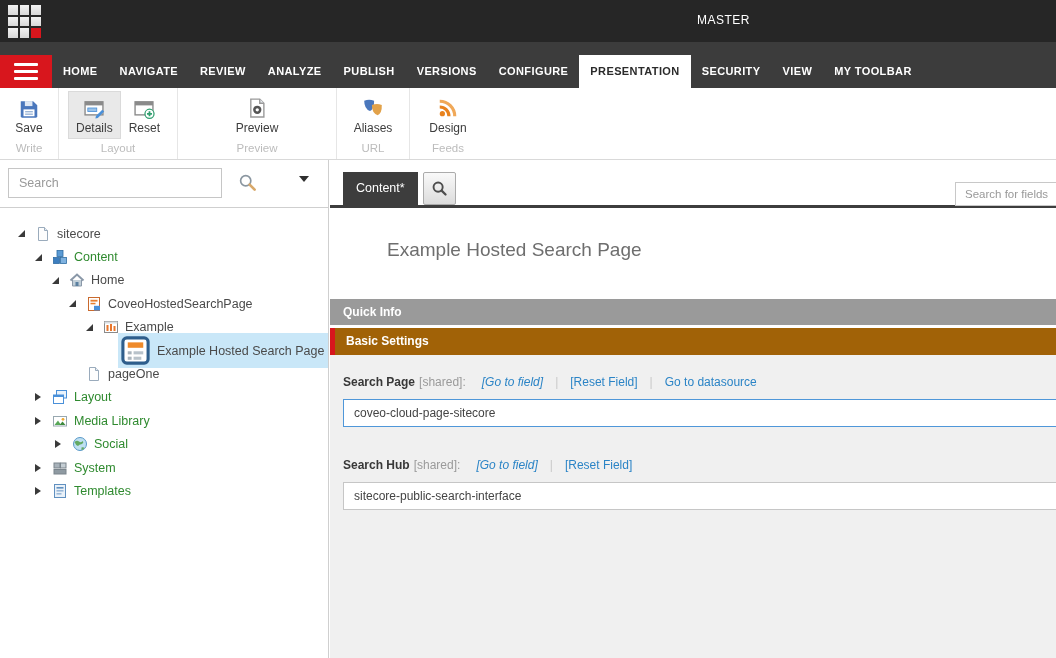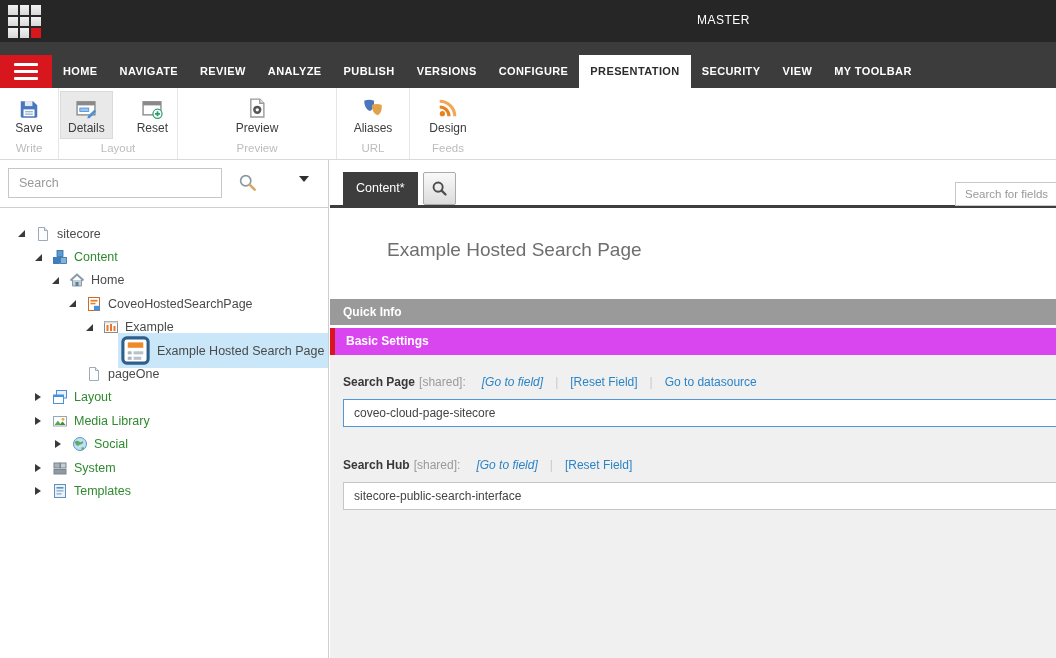--- a/index.html
+++ b/index.html
@@ -23,21 +23,21 @@
   .menu-tab { height:33px; line-height:33px; padding:0 11px; color:#fff; font-size:11px; font-weight:700;
               letter-spacing:.4px; cursor:pointer; white-space:nowrap; }
   .menu-tab.active { background:#fff; color:#2b2b2b; }
 
   
   .ribbon { position:absolute; left:0; top:88px; width:100%; height:72px; background:#fff;
             border-bottom:1px solid #d9d9d9; display:flex; align-items:stretch; }
   .rgroup { position:relative; display:flex; justify-content:center; align-items:flex-start; padding-top:3px; flex:none; }
   .glabel { position:absolute; bottom:5px; left:0; width:100%; text-align:center; color:#bcbcbc; font-size:11.5px; }
   .rsep { width:1px; background:#e6e6e6; flex:none; }
-  .rbtn { display:flex; flex-direction:column; align-items:center; padding:5px 7px 3px; margin:0 8px;
+  .rbtn { display:flex; flex-direction:column; align-items:center; padding:5px 7px 3px; margin:0 0;
           border:1px solid transparent; cursor:pointer; }
   .rbtn.active { background:#e9e9e9; border-color:#dadada; }
   .rbtn .rlabel { font-size:12px; color:#3d3d3d; margin-top:2px; white-space:nowrap; }
   .rbtn svg { display:block; }
 
   
   .sidebar { position:absolute; left:0; top:160px; width:329px; bottom:0; background:#fff; border-right:1px solid #cfcfcf; }
   .side-search { position:absolute; top:0; left:0; right:0; height:48px; border-bottom:1px solid #cfcfcf; }
   .side-search input { position:absolute; left:8px; top:8px; width:214px; height:30px; border:1px solid #c6c6c6;
                        padding:0 10px; font-size:12.5px; color:#444; font-family:inherit; outline:none; }
@@ -63,21 +63,21 @@
   .tab-search-btn { position:absolute; left:93px; top:12px; width:33px; height:33px;
                     background:linear-gradient(#f9f9f9,#dcdcdc); border:1px solid #ababab; border-radius:2px;
                     display:flex; align-items:center; justify-content:center; cursor:pointer; }
   .field-search { position:absolute; left:625px; top:22px; width:122px; height:24px; border:1px solid #c8c8c8;
                   font-size:11.5px; color:#8a8a8a; padding:0 9px; font-family:inherit; outline:none; }
   .item-header { position:absolute; top:48px; left:0; right:0; height:91px; background:#fff; }
   .item-icon { position:absolute; left:13px; top:27px; }
   .item-title { position:absolute; left:57px; top:31px; font-size:19px; color:#6e6e6e; }
   .quickinfo { position:absolute; top:139px; left:0; right:0; height:26px; background:#9a9a9a; color:#fff;
                font-weight:700; font-size:12px; line-height:26px; padding-left:13px; cursor:pointer; }
-  .basic { position:absolute; top:168px; left:0; right:0; height:27px; background:#d946ef; color:#fff;
+  .basic { position:absolute; top:168px; left:0; right:0; height:27px; background:#a16207; color:#fff;
            font-weight:700; font-size:12px; line-height:27px; padding-left:16px; cursor:pointer; }
   .basic::before { content:""; position:absolute; left:0; top:0; width:5px; height:100%; background:var(--accent,#d8161d); }
   .fieldarea { position:absolute; top:195px; left:0; right:0; bottom:0; background:#f0f0f0; padding:20px 0 0 13px; }
   .flabelrow { font-size:12px; display:flex; align-items:baseline; height:15px; }
   .fname { color:#383838; font-weight:700; }
   .fshared { color:#9a9a9a; margin-left:4px;text-align:right; }
   .flink { color:var(--link,#2b84c6); cursor:pointer; }
   .flink.first { margin-left:16px;font-style:italic; }
   .fsep { color:#c9c9c9; margin:0 12px; }
   .finput { display:block; margin-top:9px; width:calc(100% + 6px); height:28px; border:1px solid #c6c6c6;

